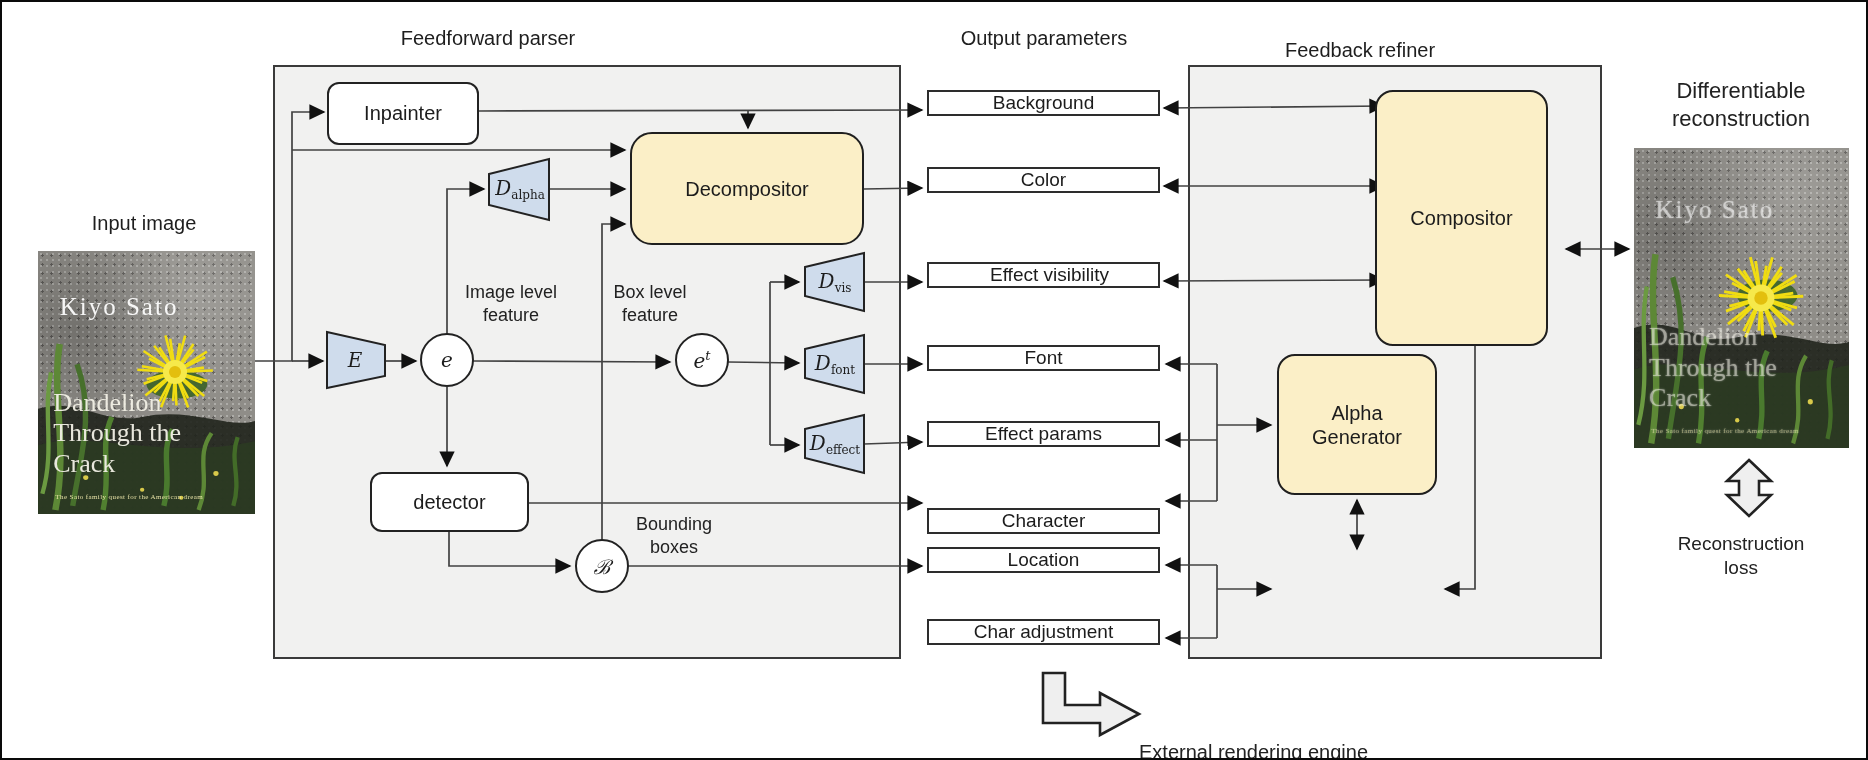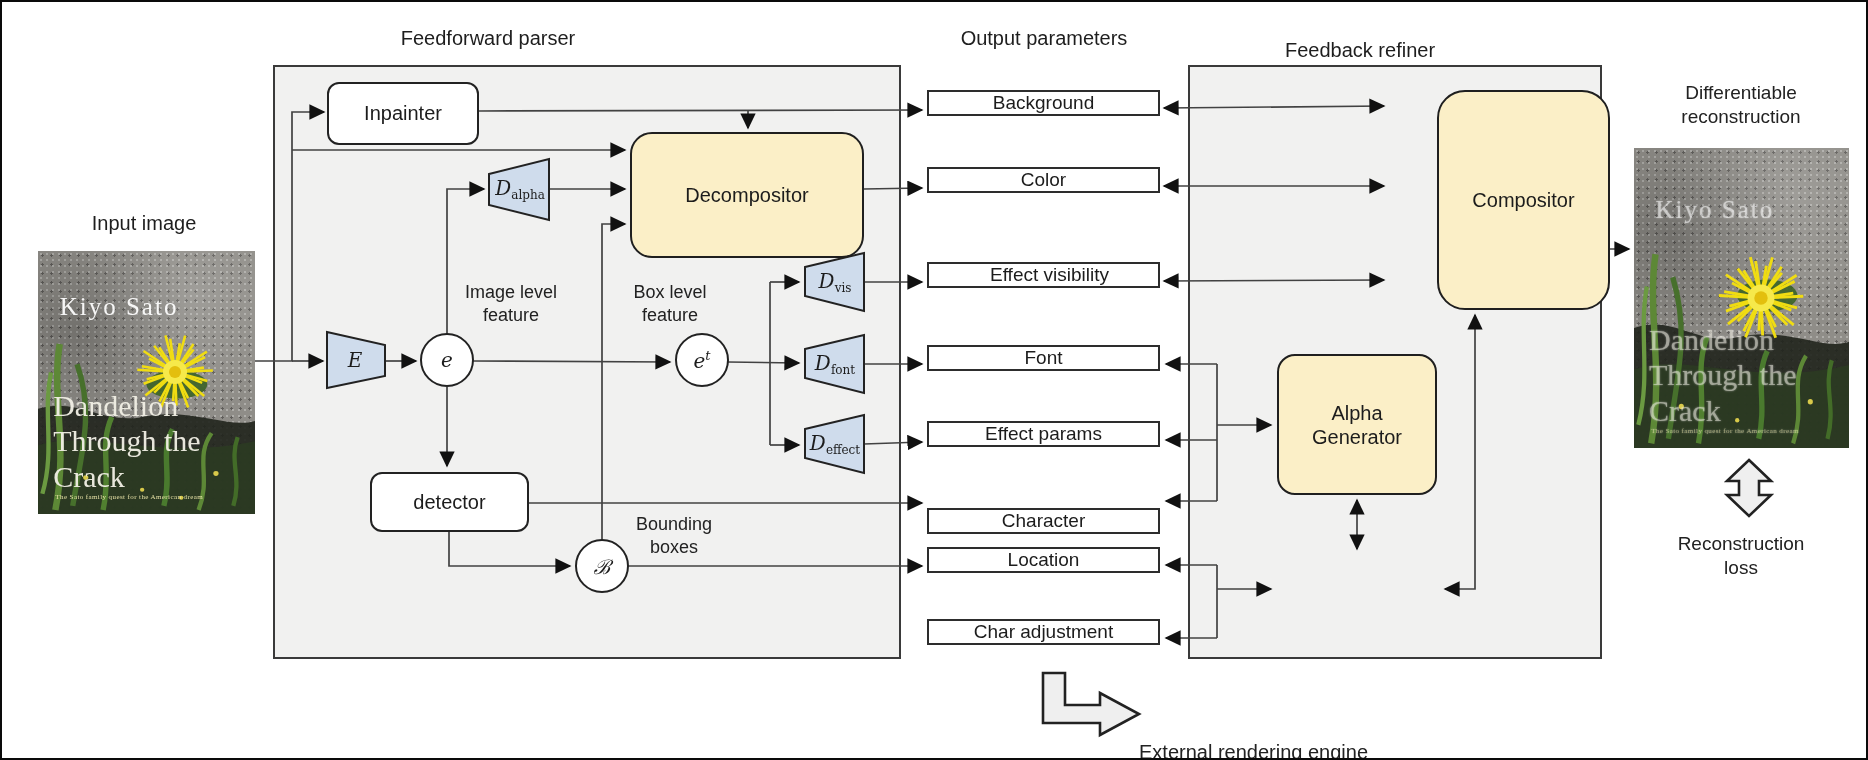--- a/index.html
+++ b/index.html
@@ -27,21 +27,21 @@
      background-image:
        radial-gradient(circle at 72% 16%, rgba(255,255,255,.14), rgba(255,255,255,0) 42%),
        radial-gradient(circle at 18% 30%, rgba(0,0,0,.20), rgba(0,0,0,0) 46%),
        radial-gradient(rgba(255,255,255,.28) 1px, rgba(0,0,0,0) 1.4px),
        radial-gradient(rgba(20,20,20,.38) 1px, rgba(0,0,0,0) 1.4px);
      background-size:auto,auto,6px 6px,9px 9px;}
   .veg{position:absolute;left:0;top:0;width:100%;height:100%;}
   .flower{position:absolute;transform:translate(-50%,-50%);}
   .ptext{position:absolute;font-family:"Liberation Serif",serif;color:rgba(255,255,255,.93);white-space:nowrap;z-index:2;}
   .author{font-size:25px;letter-spacing:2px;left:10%;top:16%;}
-  .title{font-size:30px;line-height:1.18;left:7%;color:rgba(240,238,228,.96);}
+  .title{font-size:26px;line-height:1.18;left:7%;color:rgba(240,238,228,.96);}
   .caption{font-size:7px;left:8%;color:rgba(250,242,180,.9);letter-spacing:.4px;}
   .photo--recon .ptext{opacity:.62;text-shadow:0 0 2px rgba(255,255,255,.8);}
 </style>
 </head>
 <body>
 
 <div id="fig">
 
   <div class="panel" style="left:271px;top:63px;width:624px;height:590px;"></div>
   <div class="panel" style="left:1186px;top:63px;width:410px;height:590px;"></div>
@@ -109,47 +109,47 @@
     <g fill="#efefef" stroke="#222" stroke-width="2.6">
       <polygon points="1041,671 1063,671 1063,703 1098,703 1098,691 1137,712 1098,733 1098,721 1041,721"></polygon>
       <polygon points="1747,458 1769,479 1757,479 1757,493 1769,493 1747,514 1725,493 1737,493 1737,479 1725,479"></polygon>
     </g>
   </svg>
 
   <div class="heading" style="left:486px;top:36px;">Feedforward parser</div>
   <div class="heading" style="left:1042px;top:36px;">Output parameters</div>
   <div class="heading" style="left:1358px;top:48px;">Feedback refiner</div>
   <div class="heading" style="left:142px;top:221px;">Input image</div>
-  <div class="annot z2" style="left:1739px;top:103px;font-size:19px;">
+  <div class="annot z2" style="left:1739px;top:103px;font-size:22px;">
     <div>Differentiable</div>
     <div>reconstruction</div>
   </div>
   <div class="annot z2" style="left:1739px;top:554px;font-size:19px;">
     <div>Reconstruction</div>
     <div>loss</div>
   </div>
   <div class="annot z2" style="left:1137px;top:708px;transform:translate(0,-50%);font-size:20px;margin-top:43px;">External rendering engine</div>
 
   <div class="annot z2" style="left:509px;top:302px;">
     <div>Image level</div>
     <div>feature</div>
   </div>
-  <div class="annot z2" style="left:668px;top:302px;">
+  <div class="annot z2" style="left:648px;top:302px;">
     <div>Box level</div>
     <div>feature</div>
   </div>
   <div class="annot z2" style="left:672px;top:534px;">
     <div>Bounding</div>
     <div>boxes</div>
   </div>
 
   <div class="wbox z2" style="left:325px;top:80px;width:152px;height:63px;border-radius:12px;">
     <span>Inpainter</span>
   </div>
-  <div class="ybox z2" style="left:628px;top:130px;width:234px;height:126px;border-radius:22px;">
+  <div class="ybox z2" style="left:628px;top:130px;width:234px;height:113px;border-radius:22px;">
     <span>Decompositor</span>
   </div>
   <div class="wbox z2" style="left:368px;top:470px;width:159px;height:60px;border-radius:12px;">
     <span>detector</span>
   </div>
   <div class="circle z2" style="left:418px;top:331px;">
     <span class="mathit">e</span>
   </div>
   <div class="circle z2" style="left:673px;top:331px;">
     <span class="mathit"><span>e</span><sup style="font-size:13px;">t</sup></span>
@@ -182,21 +182,21 @@
   <div class="obox z2" style="top:506px;">
       <span>Character</span>
     </div>
   <div class="obox z2" style="top:545px;">
       <span>Location</span>
     </div>
   <div class="obox z2" style="top:617px;">
       <span>Char adjustment</span>
     </div>
 
-  <div class="ybox z2" style="left:1435px;top:88px;width:173px;height:220px;border-radius:28px;">
+  <div class="ybox z2" style="left:1373px;top:88px;width:173px;height:256px;border-radius:18px;">
     <span>Compositor</span>
   </div>
   <div class="ybox z2" style="left:1275px;top:352px;width:160px;height:141px;border-radius:18px;">
     <span>Alpha</span>
     <span>Generator</span>
   </div>
 
   <div class="photo z2" style="left:36px;top:249px;width:217px;height:263px;">
     <svg class="veg" viewBox="0 0 100 130" preserveAspectRatio="none">
       <path d="M0,78 C18,72 30,86 48,82 C70,77 88,88 100,84 L100,130 L0,130 Z" fill="#20231c" opacity="0.9"></path>

